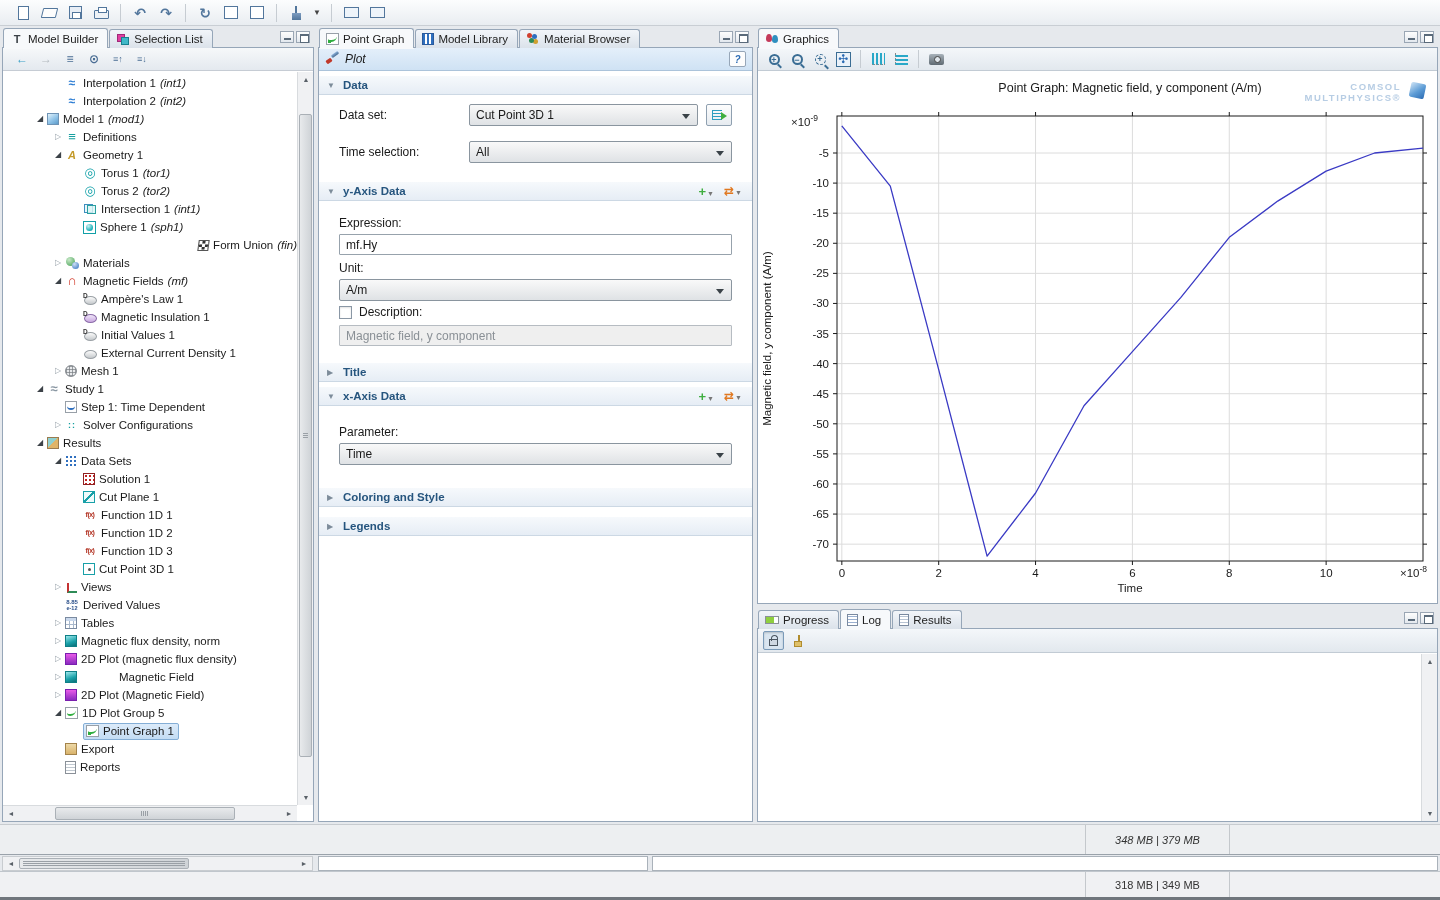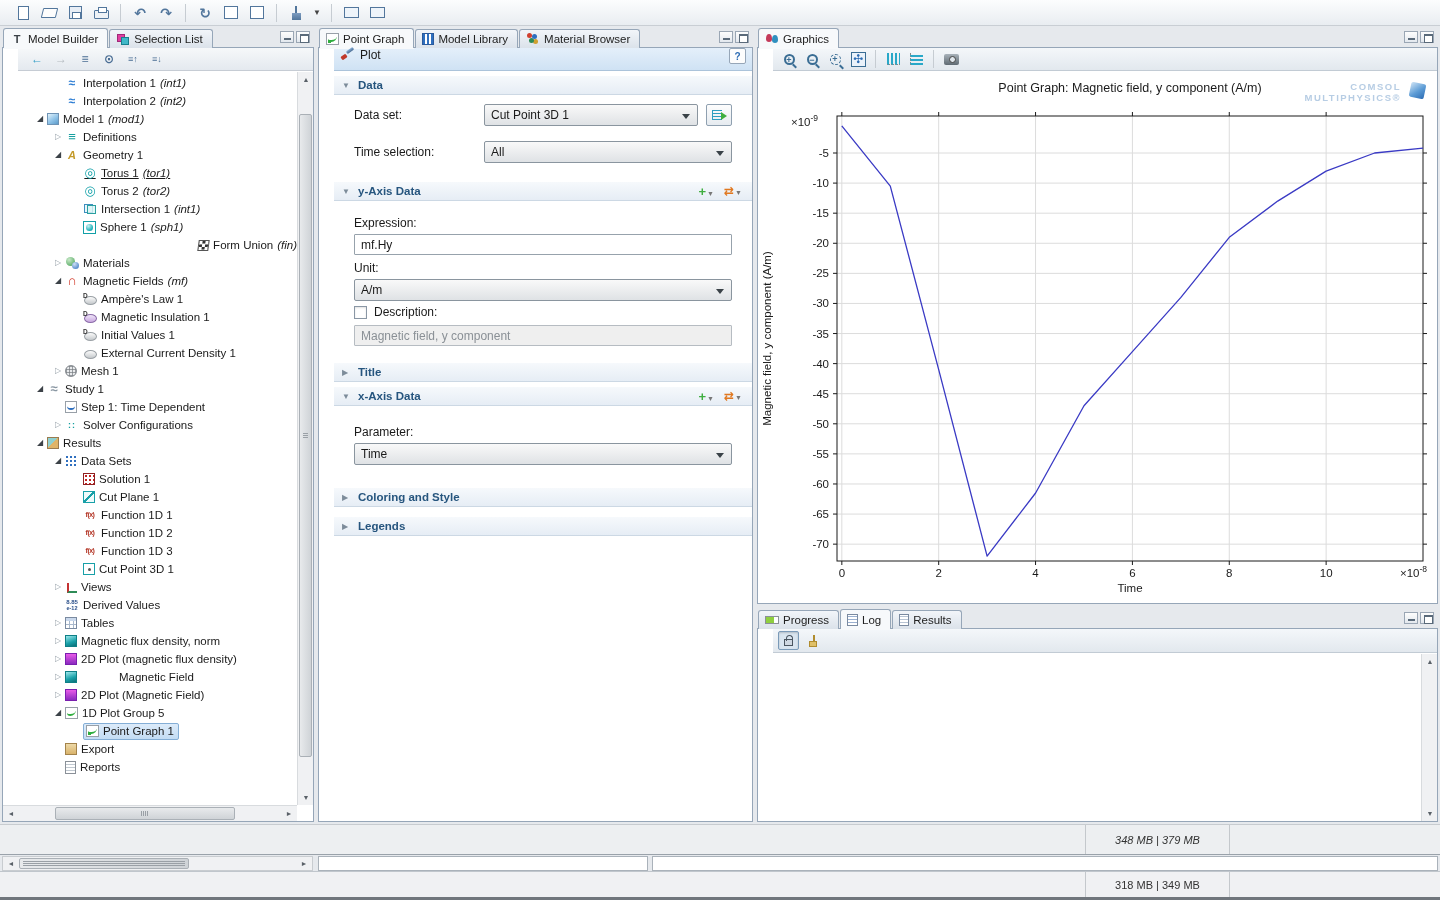--- a/index.html
+++ b/index.html
@@ -24,21 +24,21 @@
   .tb-print::before { content:""; position:absolute; left:3px; top:-4px; width:7px; height:4px; background:#fff; border:1px solid #52769c; }
   .tb-undo::before { content:"↶"; } .tb-redo::before { content:"↷"; } .tb-update::before { content:"↻"; }
   .tb-undo,.tb-redo,.tb-update { font-weight:bold; color:#52769c; font-size:14px; }
   .tb-help,.tb-documentation { width:14px; height:13px; border:1px solid #52769c; background:#fff; text-align:center; font-size:9px; font-weight:bold; color:#2d6cb4; line-height:12px; }
   .tb-clear { width:9px; height:7px; background:linear-gradient(#7d9cc0,#52769c); margin-top:7px; }
   .tb-clear::before { content:""; position:absolute; left:3px; top:-7px; width:2px; height:7px; background:#52769c; }
   .tb-caret { color:#444; font-size:8px; }
   .tb-external-1,.tb-external-2 { width:15px; height:11px; border:1px solid #52769c; background:#eef4fa; text-align:center; line-height:9px; font-size:8px; color:#2d8cc0; font-weight:bold; }
 
   
-  .panel { position:absolute; background:#fff; border:1px solid #96a6b8;padding-left:15px; }
+  .panel { position:absolute; background:#fff; border:1px solid #96a6b8; }
   .tabs { position:absolute; left:0; top:-20px; height:20px; display:flex; align-items:flex-end; }
   .tab { height:19px; display:flex; align-items:center; gap:4px; padding:0 9px 0 6px; font-size:11.5px;
     border:1px solid #96a6b8; border-bottom:none; border-radius:3px 3px 0 0;
     background:linear-gradient(#f2f5f9,#dbe2ea); margin-right:1px; color:#222; white-space:nowrap; }
   .tab.active { background:#f7f9fb; height:20px; box-shadow:0 1px 0 #f7f9fb; }
   .winbtns { position:absolute; right:3px; top:-17px; display:flex; gap:2px; }
   .wm { width:14px; height:12px; border:1px solid #9aa6b4; background:linear-gradient(#fdfdfd,#e3e8ee); position:relative; }
   .wm-min::after { content:""; position:absolute; left:3px; bottom:2px; width:7px; height:2px; background:#5a6a7a; }
   .wm-max::after { content:""; position:absolute; left:3px; top:2px; width:7px; height:6px; border:1px solid #5a6a7a; border-top-width:2px; background:#fff; }
 
@@ -64,21 +64,21 @@
   .sb-thumb { position:absolute; background:linear-gradient(90deg,#e8eaec,#cfd3d7); border:1px solid #aab0b6; border-radius:2px; }
   .hscroll .sb-thumb { background:linear-gradient(#e8eaec,#cfd3d7); }
   .grip { position:absolute; left:3px; right:3px; top:50%; height:5px; margin-top:-3px;
     background:repeating-linear-gradient(0deg,#9aa0a6 0 1px,transparent 1px 2px); }
   .hscroll .grip { left:50%; top:3px; bottom:3px; right:auto; height:auto; width:8px; margin:0 0 0 -4px;
     background:repeating-linear-gradient(90deg,#9aa0a6 0 1px,transparent 1px 2px); }
 
   
   .settings-panel { left:318px; top:47px; width:435px; height:775px; }
   .plot-bar { height:23px; background:linear-gradient(#e4effa,#cfe2f4); border-bottom:1px solid #abc3da;
-    display:flex; align-items:flex-start; padding:0 6px; gap:6px; font-size:12px; }
+    display:flex; align-items:center; padding:0 6px; gap:6px; font-size:12px;font-style:italic; }
   .help-btn { margin-left:auto; width:17px; height:16px; border:1px solid #96a6b8; background:#fdfdfd; border-radius:2px;
     font-size:10px; font-weight:bold; color:#2d6cb4; text-align:center; line-height:15px; }
   .brush-ic { width:14px; height:14px; position:relative; }
   .brush-ic::before { content:""; position:absolute; left:1px; top:7px; width:6px; height:4px; background:#c0392b; border-radius:1px; transform:rotate(-35deg); }
   .brush-ic::after { content:""; position:absolute; left:6px; top:1px; width:8px; height:3px; background:linear-gradient(#8ab0d8,#4a6d94); transform:rotate(-35deg); border-radius:1px; }
   .sec-head { height:20px; margin-top:4px; display:flex; align-items:center; gap:6px; padding:0 10px 0 8px;
     background:linear-gradient(#f6f9fc,#e6edf5); border-top:1px solid #fff; border-bottom:1px solid #ccd8e4;
     color:#26557e; font-weight:bold; font-size:11.5px; }
   .sec-arrow { font-size:8px; color:#7d8c9a; width:10px; }
   .sec-icons { margin-left:auto; display:flex; align-items:center; gap:10px; }
@@ -339,21 +339,21 @@
             <span class="tlabel">Definitions</span>
           </span>
         </div>
         <div class="trow" style="padding-left: 48px;">
           <span class="expander open">◢</span>
           <span style="display: flex; align-items: center;">
             <span class="ic ic-geometry"></span>
             <span class="tlabel">Geometry 1</span>
           </span>
         </div>
-        <div class="trow" style="padding-left: 66px; text-decoration: underline;">
+        <div class="trow" style="padding-left: 66px;">
           <span class="expander none"></span>
           <span style="display: flex; align-items: center;">
             <span class="ic ic-torus"></span>
             <span class="tlabel">Torus 1</span>
             <span class="suffix">(tor1)</span>
           </span>
         </div>
         <div class="trow" style="padding-left: 66px;">
           <span class="expander none"></span>
           <span style="display: flex; align-items: center;">

